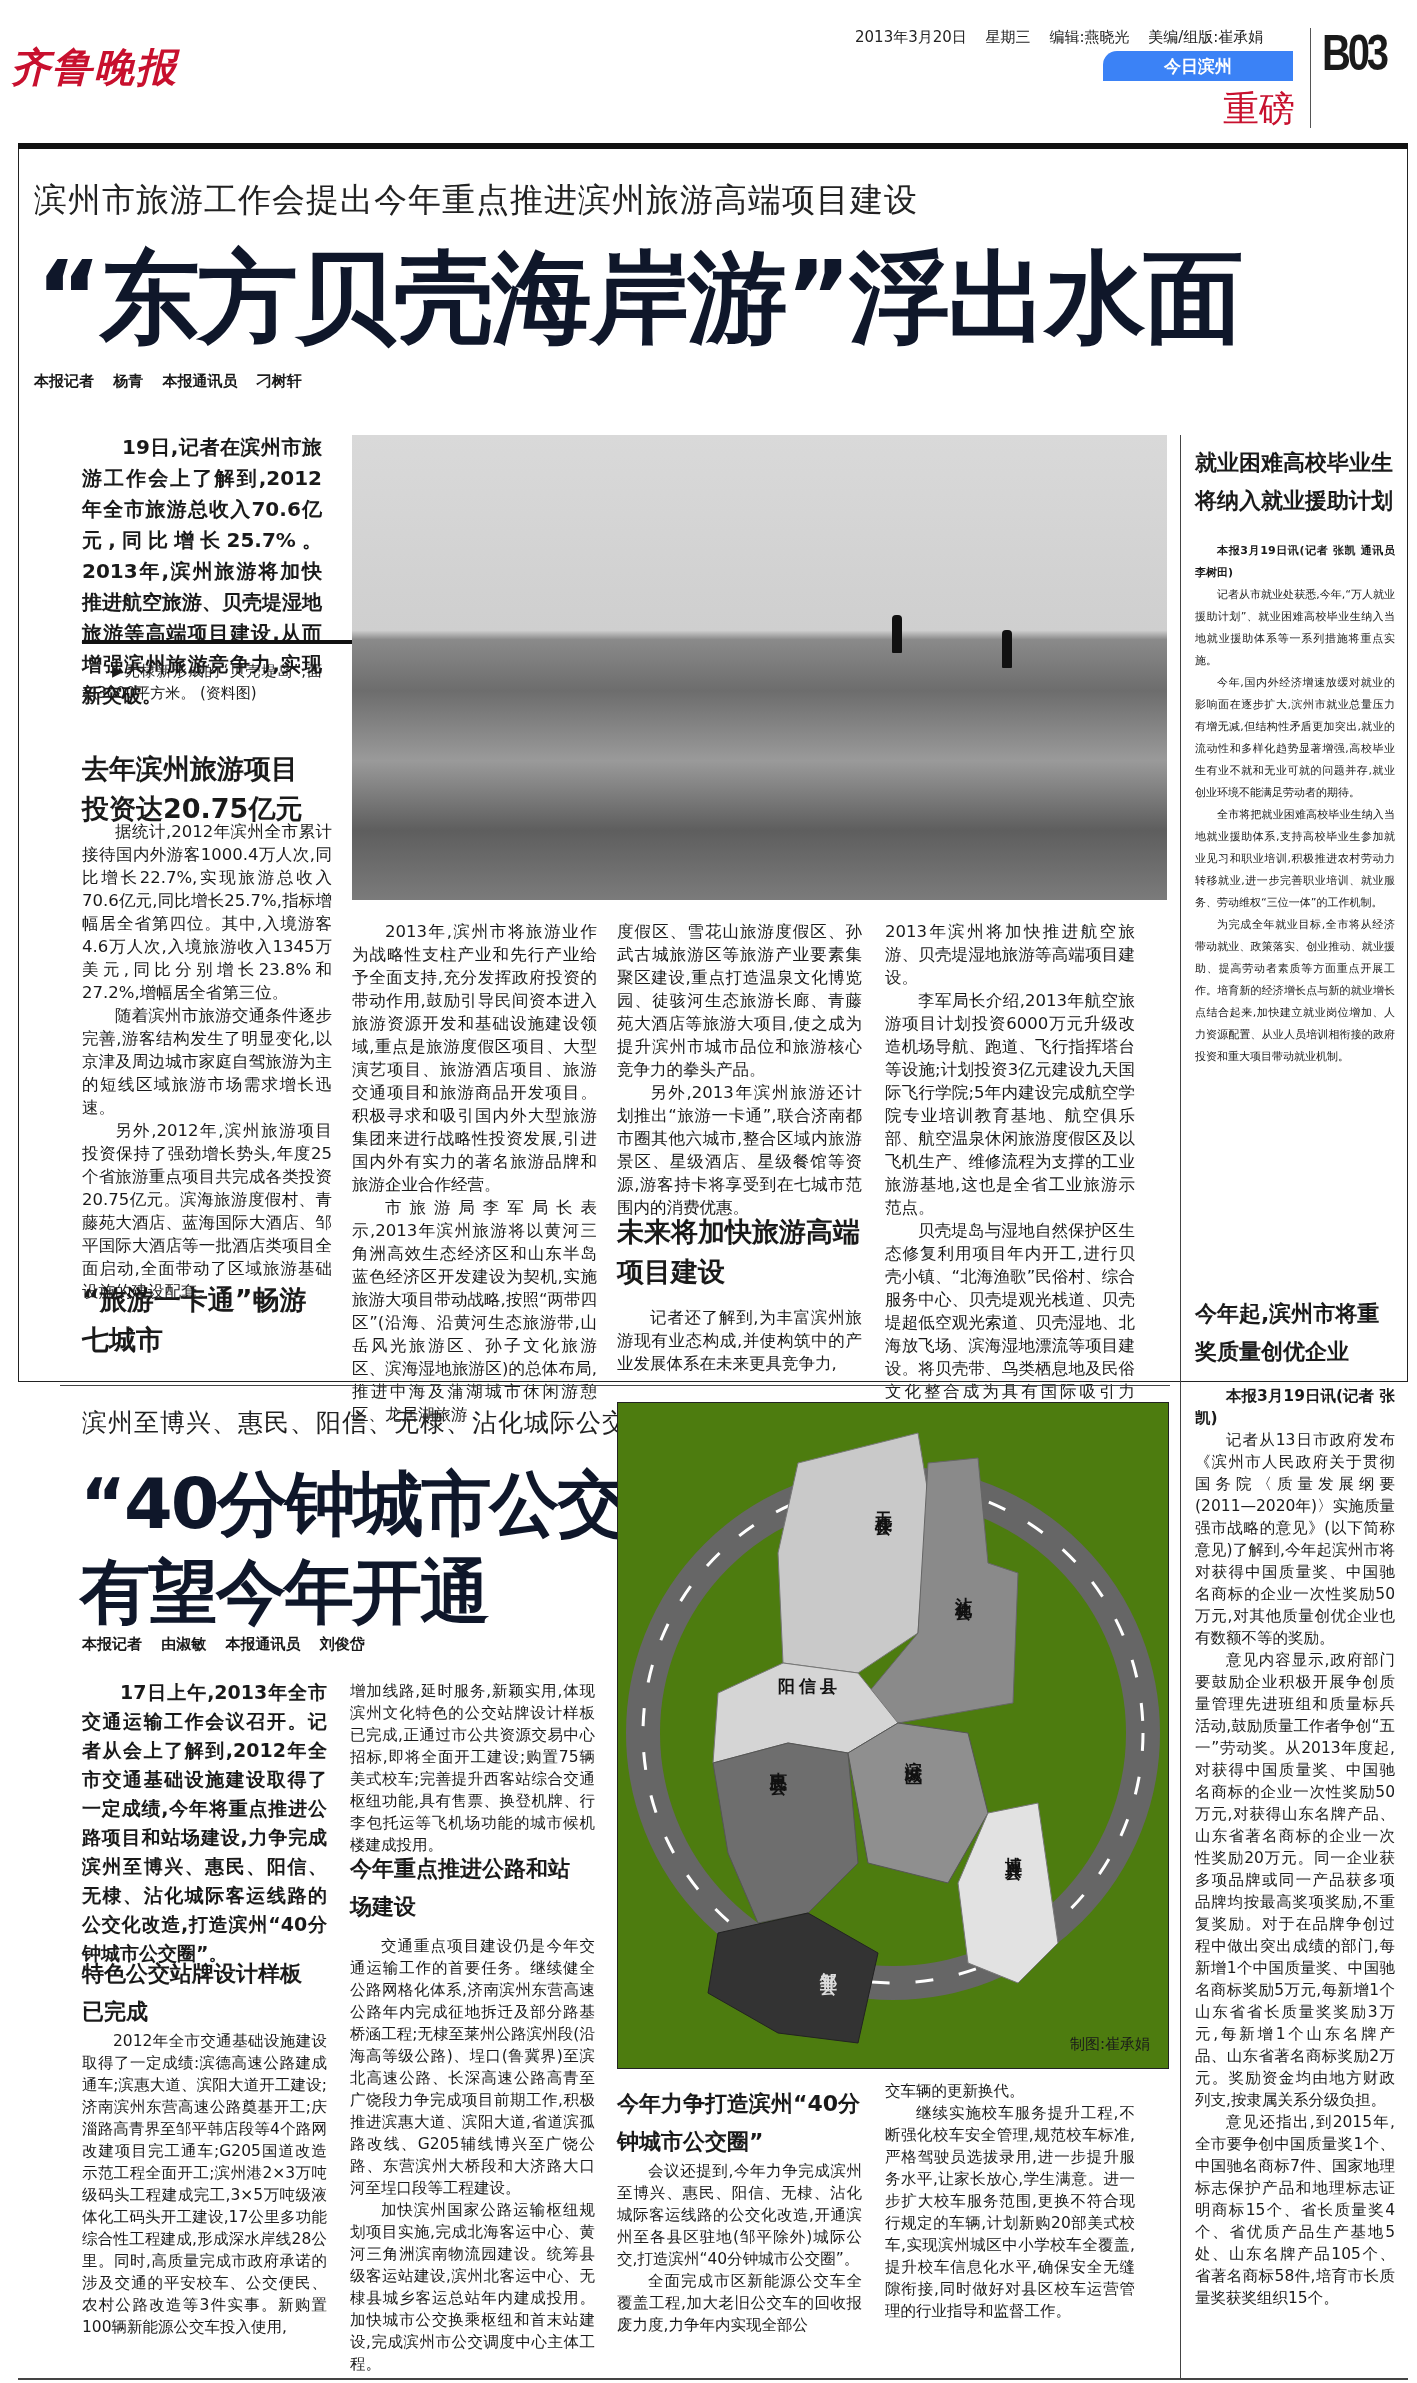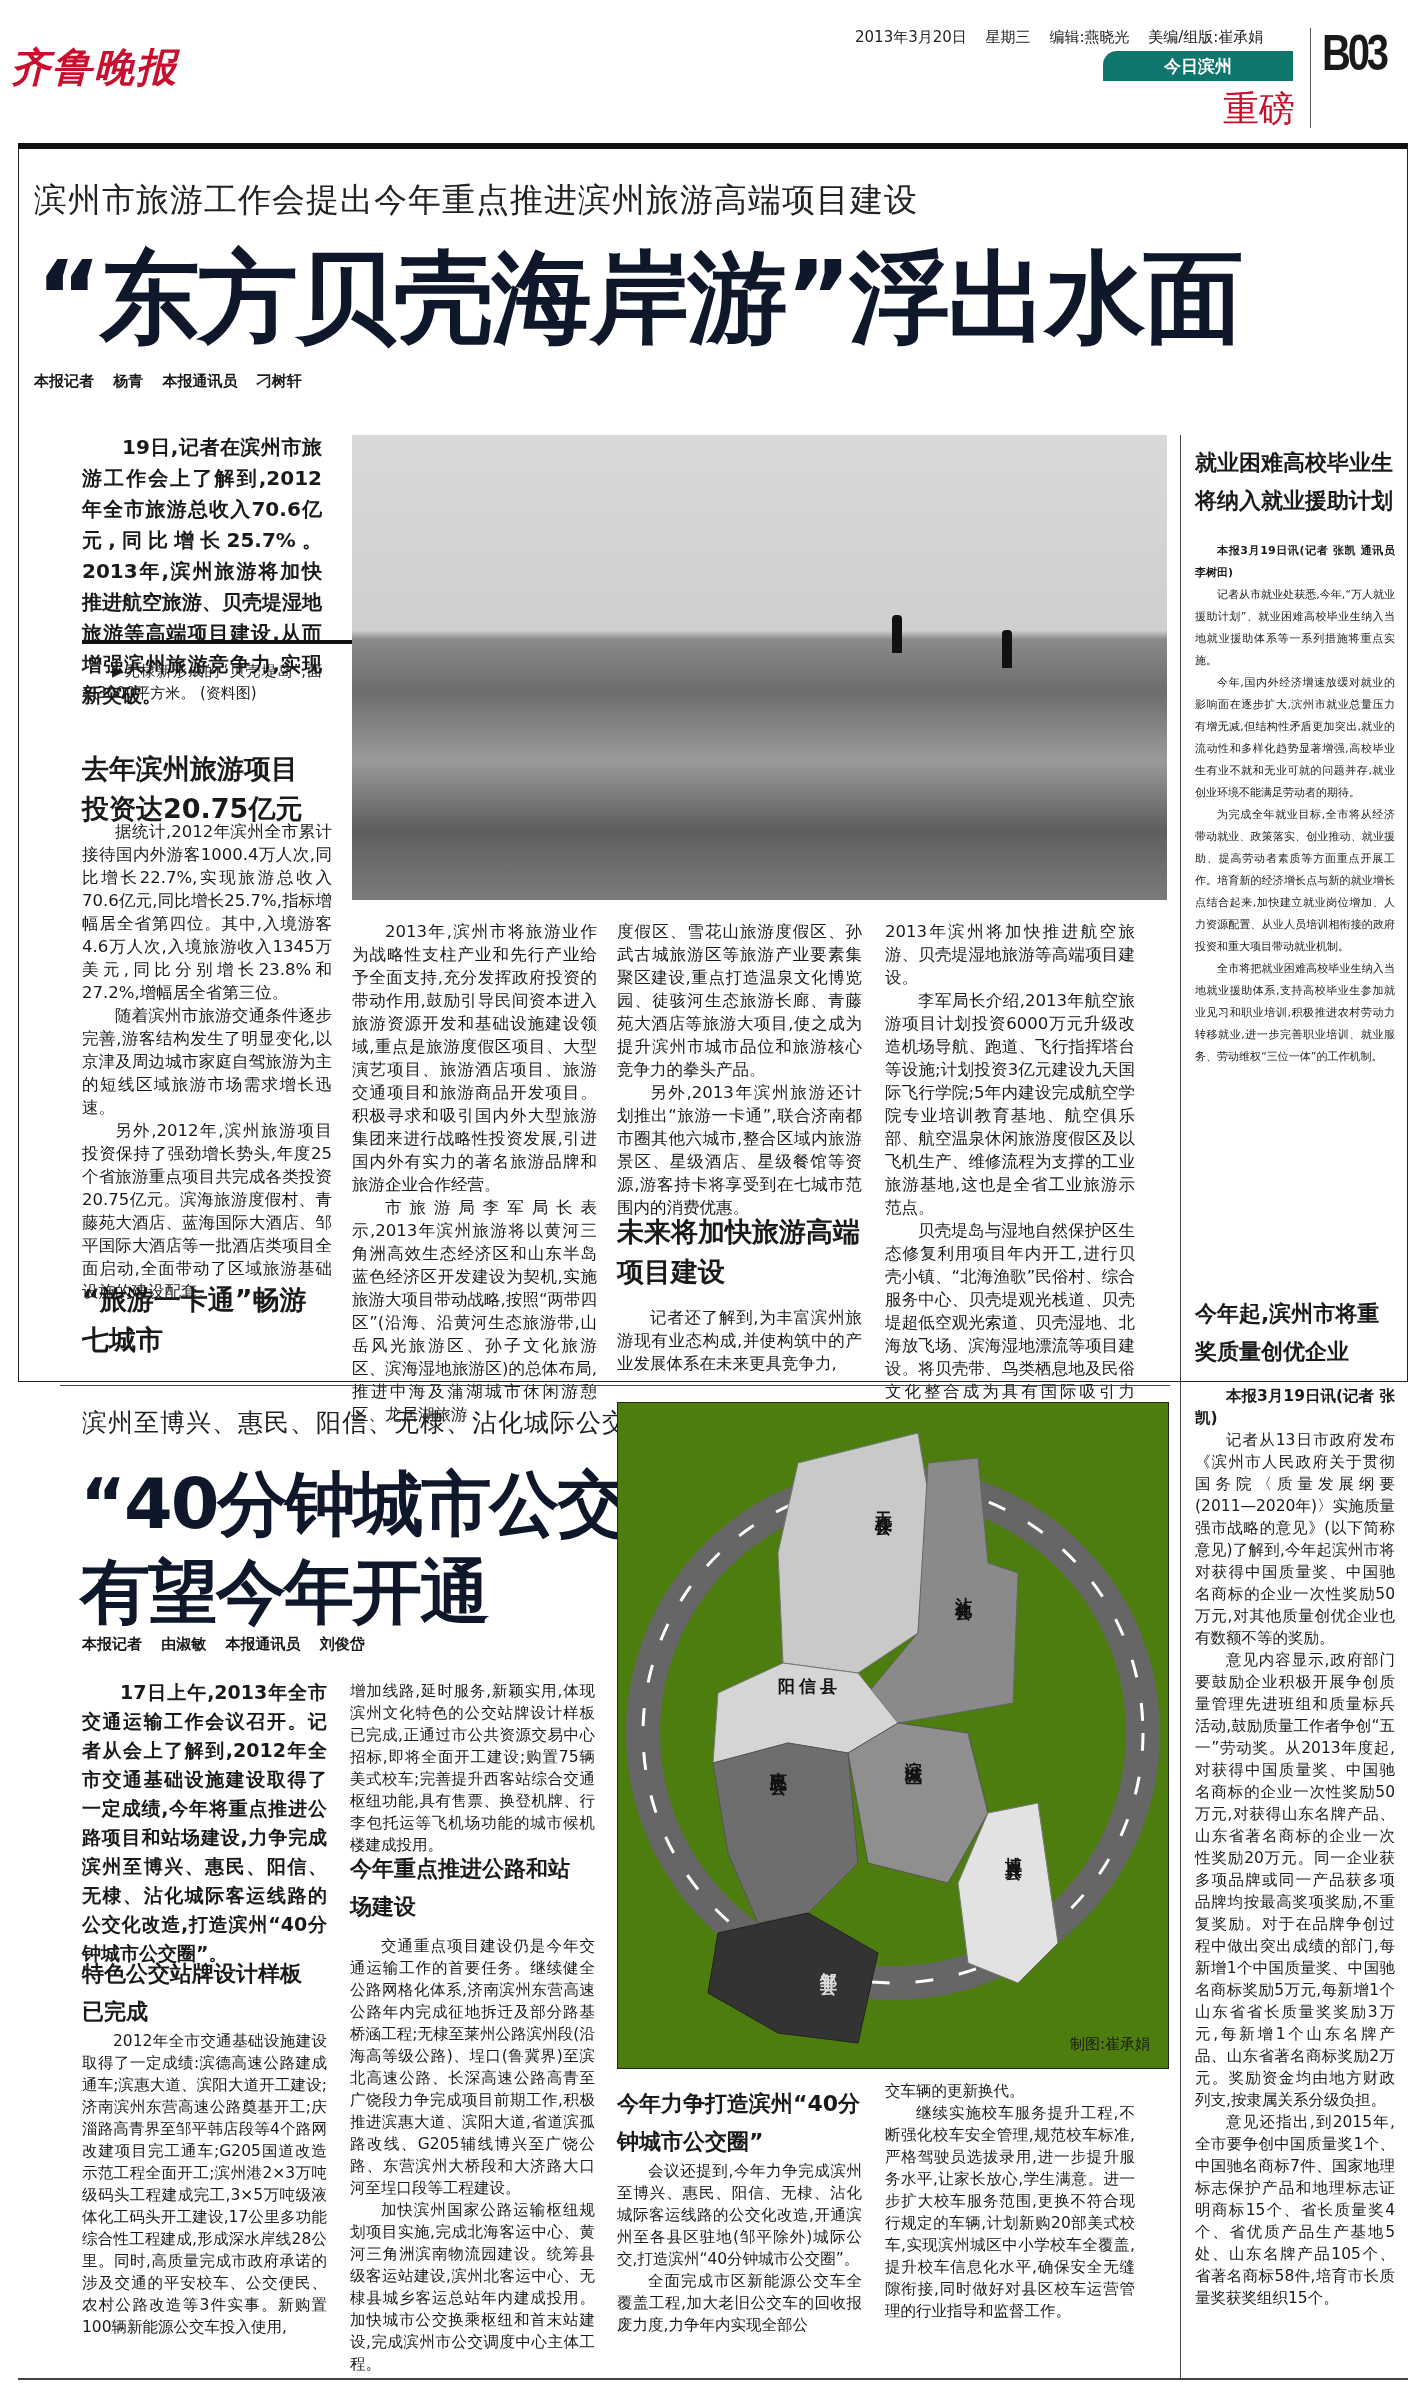--- a/index.html
+++ b/index.html
@@ -1,21 +1,21 @@
 <!DOCTYPE html>
 <html><head>
 <meta charset="utf-8">
 <style>
   html,body{margin:0;padding:0;background:#fff;}
   body{width:1417px;height:2383px;position:relative;overflow:hidden;font-family:"DejaVu Sans",sans-serif;color:#1a1a1a;}
   .abs{position:absolute;}
   .masthead-logo{left:10px;top:40px;font-family:"DejaVu Serif",serif;font-size:40px;color:#c8102e;font-style:italic;font-weight:bold;letter-spacing:2px;}
   .meta-line{left:855px;top:28px;font-size:15px;color:#222;white-space:nowrap;}
   .meta-line span{margin-right:14px;}
-  .section-tag{left:1103px;top:51px;width:190px;height:30px;background:#0f766e;color:#fff;font-size:17px;font-weight:bold;text-align:center;line-height:30px;border-radius:14px 0 0 0;}
+  .section-tag{left:1103px;top:51px;width:190px;height:30px;background:#3b82f6;color:#fff;font-size:17px;font-weight:bold;text-align:center;line-height:30px;border-radius:14px 0 0 0;}
   .section-sub{left:1205px;top:85px;width:90px;text-align:right;font-size:36px;color:#c8102e;}
   .vline-top{left:1310px;top:28px;width:1px;height:100px;background:#555;}
   .page-no{left:1322px;top:24px;font-size:50px;font-weight:bold;font-family:"Liberation Sans",sans-serif;letter-spacing:-4px;transform:scaleX(0.8);transform-origin:left;}
   .rule-top{left:18px;top:143px;width:1390px;height:6px;background:#111;}
   .frame{border:1.5px solid #222;}
   .kicker{font-size:33px;font-weight:300;color:#222;letter-spacing:1px;white-space:nowrap;}
   .headline{font-weight:900;color:#0f172a;white-space:nowrap;letter-spacing:-2px;}
   .byline{font-size:15px;font-weight:bold;white-space:nowrap;}
   .byline span{margin-right:14px;}
   .body{font-size:16.5px;line-height:23px;text-align:justify;text-indent:2em;}
@@ -93,22 +93,22 @@
   <p>李军局长介绍,2013年航空旅游项目计划投资6000万元升级改造机场导航、跑道、飞行指挥塔台等设施;计划投资3亿元建设九天国际飞行学院;5年内建设完成航空学院专业培训教育基地、航空俱乐部、航空温泉休闲旅游度假区及以飞机生产、维修流程为支撑的工业旅游基地,这也是全省工业旅游示范点。</p>
   <p>贝壳堤岛与湿地自然保护区生态修复利用项目年内开工,进行贝壳小镇、“北海渔歌”民俗村、综合服务中心、贝壳堤观光栈道、贝壳堤超低空观光索道、贝壳湿地、北海放飞场、滨海湿地漂流等项目建设。将贝壳带、鸟类栖息地及民俗文化整合成为具有国际吸引力的“东方贝壳海岸”产品。</p>
 </div>
 
 <div class="abs divider" style="left:1180px;top:435px;width:1px;height:1945px;"></div>
 <div class="abs subhead-sm" style="left:1195px;top:444px;width:200px;">就业困难高校毕业生将纳入就业援助计划</div>
 <div class="abs body" style="left:1195px;top:540px;width:200px;font-size:11px;line-height:22px;">
   <p style="font-weight:bold">本报3月19日讯(记者 张凯 通讯员 李树田)</p>
   <p>记者从市就业处获悉,今年,“万人就业援助计划”、就业困难高校毕业生纳入当地就业援助体系等一系列措施将重点实施。</p>
   <p>今年,国内外经济增速放缓对就业的影响面在逐步扩大,滨州市就业总量压力有增无减,但结构性矛盾更加突出,就业的流动性和多样化趋势显著增强,高校毕业生有业不就和无业可就的问题并存,就业创业环境不能满足劳动者的期待。</p>
+  <p>全市将把就业困难高校毕业生纳入当地就业援助体系,支持高校毕业生参加就业见习和职业培训,积极推进农村劳动力转移就业,进一步完善职业培训、就业服务、劳动维权“三位一体”的工作机制。</p>
   <p>为完成全年就业目标,全市将从经济带动就业、政策落实、创业推动、就业援助、提高劳动者素质等方面重点开展工作。培育新的经济增长点与新的就业增长点结合起来,加快建立就业岗位增加、人力资源配置、从业人员培训相衔接的政府投资和重大项目带动就业机制。</p>
-  <p>全市将把就业困难高校毕业生纳入当地就业援助体系,支持高校毕业生参加就业见习和职业培训,积极推进农村劳动力转移就业,进一步完善职业培训、就业服务、劳动维权“三位一体”的工作机制。</p>
 </div>
 <div class="abs subhead-sm" style="left:1195px;top:1295px;width:200px;">今年起,滨州市将重奖质量创优企业</div>
 <div class="abs body" style="left:1195px;top:1385px;width:200px;font-size:15.5px;line-height:22px;">
   <p style="font-weight:bold">本报3月19日讯(记者 张凯)</p>
   <p>记者从13日市政府发布《滨州市人民政府关于贯彻国务院〈质量发展纲要(2011—2020年)〉实施质量强市战略的意见》(以下简称意见)了解到,今年起滨州市将对获得中国质量奖、中国驰名商标的企业一次性奖励50万元,对其他质量创优企业也有数额不等的奖励。</p>
   <p>意见内容显示,政府部门要鼓励企业积极开展争创质量管理先进班组和质量标兵活动,鼓励质量工作者争创“五一”劳动奖。从2013年度起,对获得中国质量奖、中国驰名商标的企业一次性奖励50万元,对获得山东名牌产品、山东省著名商标的企业一次性奖励20万元。同一企业获多项品牌或同一产品获多项品牌均按最高奖项奖励,不重复奖励。对于在品牌争创过程中做出突出成绩的部门,每新增1个中国质量奖、中国驰名商标奖励5万元,每新增1个山东省省长质量奖奖励3万元,每新增1个山东名牌产品、山东省著名商标奖励2万元。奖励资金均由地方财政列支,按隶属关系分级负担。</p>
   <p>意见还指出,到2015年,全市要争创中国质量奖1个、中国驰名商标7件、国家地理标志保护产品和地理标志证明商标15个、省长质量奖4个、省优质产品生产基地5处、山东名牌产品105个、省著名商标58件,培育市长质量奖获奖组织15个。</p>
 </div>
 
 <div class="abs divider" style="left:60px;top:1385px;width:1110px;height:1px;"></div>

